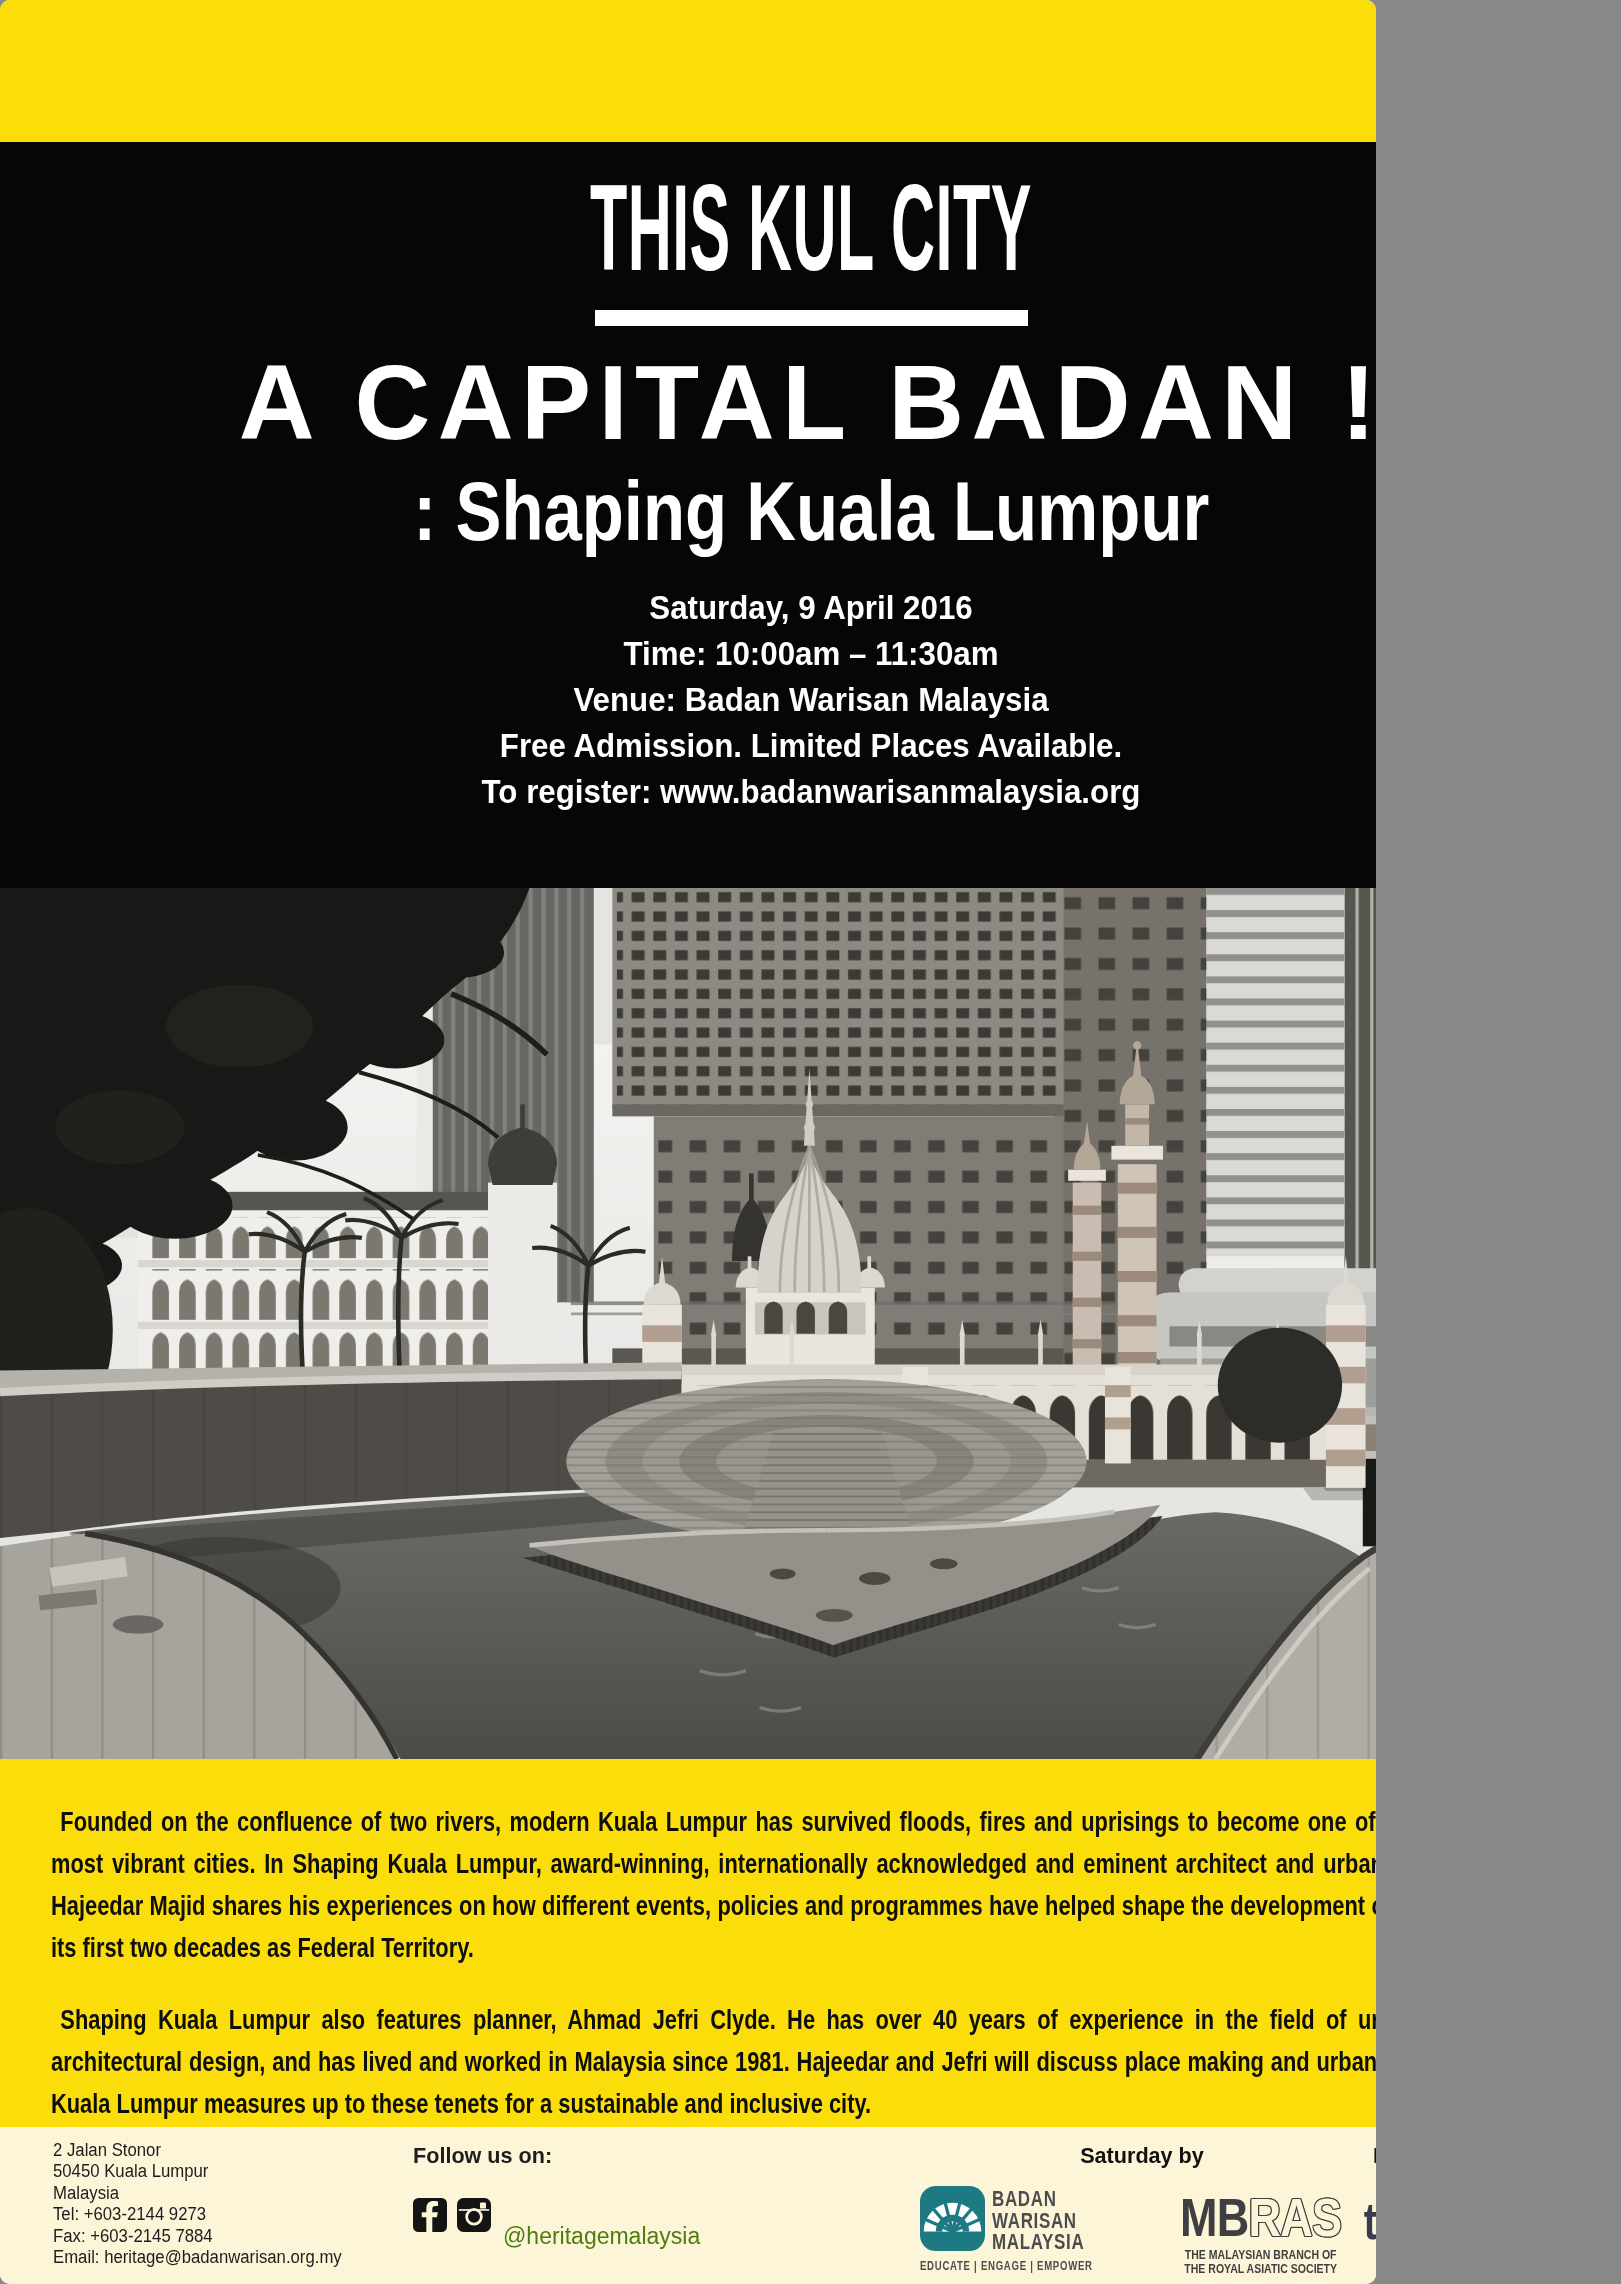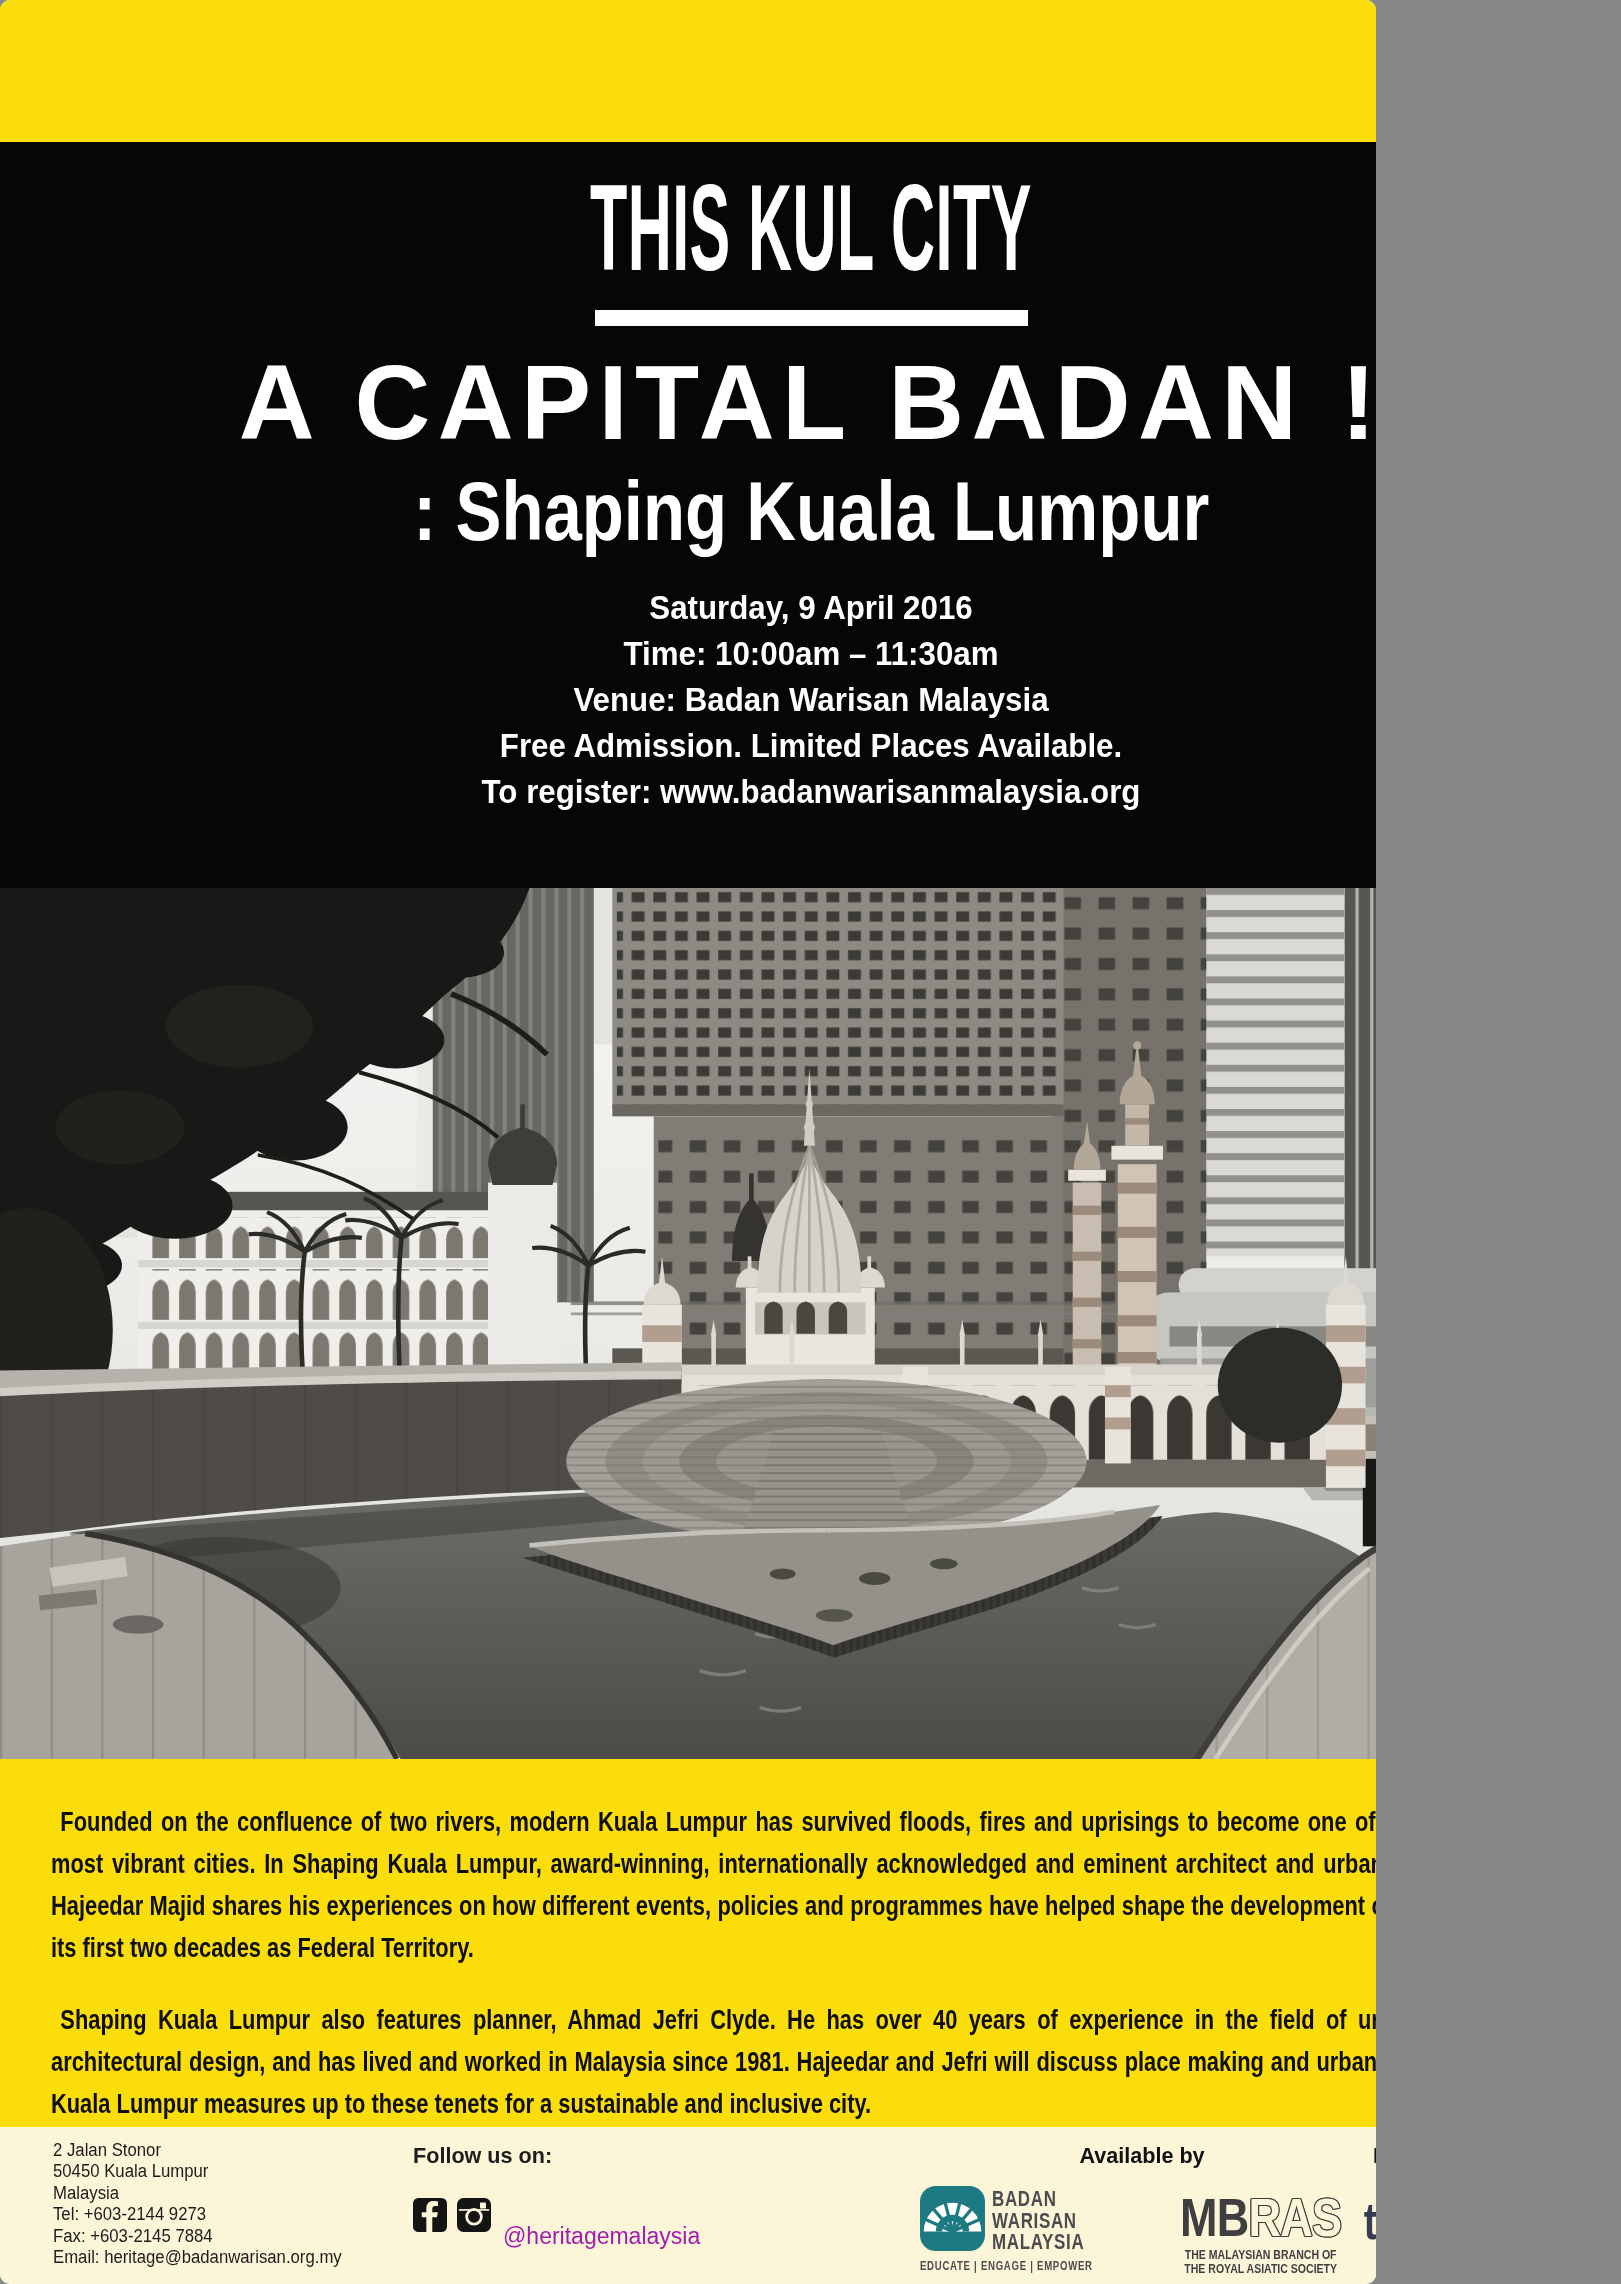--- a/index.html
+++ b/index.html
@@ -36,21 +36,21 @@
   .p1{top:42px;} .p2{top:240px;}
   
   .footer{position:absolute;left:0;top:2127px;width:1622px;height:157px;background:var(--cream,#fcf5d8);color:#1d1d1d;}
   .f-address{position:absolute;left:53px;top:13px;font-size:18px;line-height:21.4px;font-weight:normal;
              transform:scaleX(.93);transform-origin:0 0;white-space:nowrap;}
   .f-follow{position:absolute;left:413px;top:15.7px;}
   .f-follow .flabel{font-size:21.6px;font-weight:bold;}
   .f-social{display:flex;align-items:center;margin-top:12px;}
   .f-social svg{display:block;}
   .f-social .ig{margin-left:10px;}
-  .handle{margin-left:12px;font-size:23px;color:#a21caf;margin-top:42px;}
+  .handle{margin-left:12px;font-size:23px;color:#4d7c0f;margin-top:42px;}
   .f-organised{position:absolute;left:930px;top:15.7px;width:424px;text-align:center;}
   .f-partner{position:absolute;left:1331px;top:15.7px;width:239px;text-align:center;}
   .olabel{font-size:21.6px;font-weight:bold;color:#111;}
   .logo-row{margin-top:17.5px;display:flex;justify-content:center;align-items:flex-start;}
   .badan{display:flex;flex-direction:column;align-items:flex-start;text-align:left;margin-left:6px;}
   .badan-top{display:flex;align-items:flex-start;}
   .badan-words{margin-left:6.4px;margin-top:1.8px;font-weight:bold;color:var(--logo_gray,#4c4c4e);
                font-size:22.6px;line-height:21.6px;transform:scaleX(.75);transform-origin:0 0;letter-spacing:0.9px;white-space:nowrap;}
   .badan-tag{margin-top:6.4px;font-size:12px;font-weight:bold;color:var(--logo_gray,#4c4c4e);letter-spacing:0.9px;
              transform:scaleX(.8);transform-origin:0 0;white-space:nowrap;}
@@ -427,21 +427,21 @@
           <rect width="74" height="74" rx="14" fill="#141414"></rect>
           <rect x="50" y="10" width="13" height="13" rx="2" fill="#fcf5d8"></rect>
           <circle cx="37" cy="41" r="16" fill="none" stroke="#fcf5d8" stroke-width="6"></circle>
           <rect x="4" y="24" width="66" height="4" fill="#fcf5d8" opacity="0.9"></rect>
         </svg>
         <span class="handle">@heritagemalaysia</span>
       </div>
     </div>
 
     <div class="f-organised">
-      <div class="olabel">Available by</div>
+      <div class="olabel">Saturday by</div>
       <div class="logo-row">
         <div class="badan">
           <div class="badan-top">
             <svg width="65" height="65" viewBox="0 0 140 140">
               <rect width="140" height="140" rx="34" fill="#1e7a82"></rect>
               <path d="M8,98 A62,62 0 0 1 132,98 Z" fill="#ffffff"></path>
               <path d="M34,98 A36,36 0 0 1 106,98 Z" fill="#1e7a82"></path>
               <path d="M48,98 A22,22 0 0 1 92,98 Z" fill="#ffffff"></path>
               <g stroke="#1e7a82" stroke-width="7">
                 <line x1="70" y1="98" x2="9.7" y2="71.2"></line>

